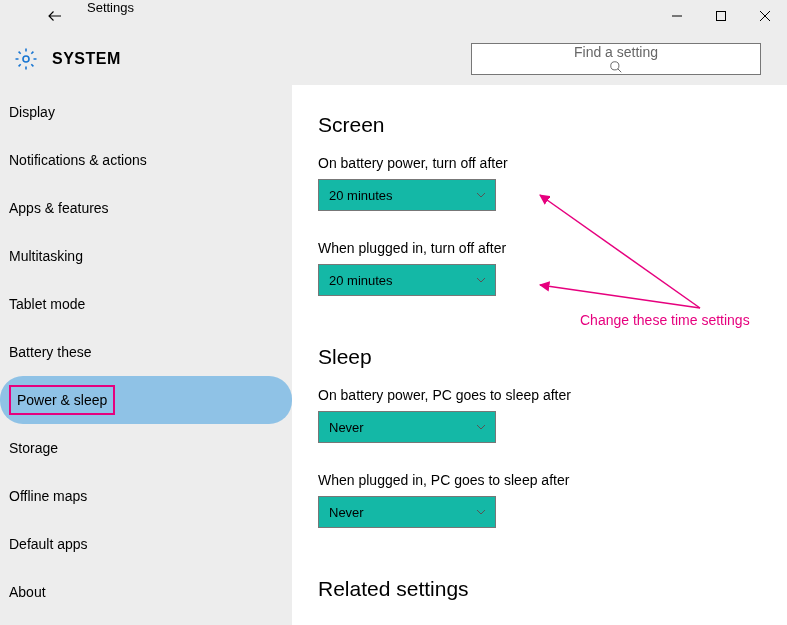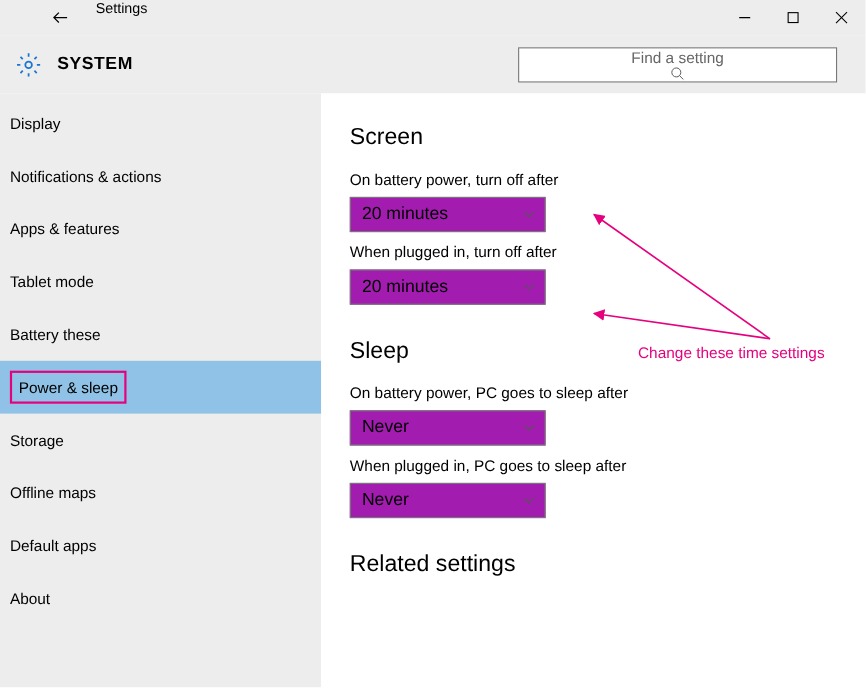--- a/index.html
+++ b/index.html
@@ -12,26 +12,26 @@
     .win-ctrl { width: 44px; height: 32px; display: flex; align-items: center; justify-content: center; }
     .header { height: 53px; background: #ededed; display: flex; align-items: center; justify-content: space-between; padding-left: 14px; padding-right: 26px; }
     .header-left { display: flex; align-items: center; gap: 14px; }
     .gear { width: 24px; height: 24px; color: #1976d2; }
     .header-title { font-size: 16px; font-weight: 600; letter-spacing: 0.5px; color: #000; }
     .searchbox { width: 290px; height: 32px; border: 1px solid #777; background: #fff; display: flex; align-items: center; padding: 0 8px; justify-content: space-between; flex-direction: column; }
     .searchbox-ph { color: #666; font-size: 14px; }
     .layout { display: flex; height: calc(625px - 85px); }
     .sidebar { width: 292px; background: #ededed; padding-top: 3px; }
     .sidebar-item { height: 48px; display: flex; align-items: center; padding-left: 9px; font-size: 14px; color: #000; cursor: pointer; }
-    .sidebar-item.selected { background: #8fc2e6; }
+    .sidebar-item.selected { background: #8fc2e6; border-radius: 23px; }
     .selected-box { border: 2px solid #e6007e; padding: 5px 6px; }
     .main { flex: 1; padding: 28px 26px 28px 26px; overflow: hidden; position: relative; background: #fff; }
     .section-title { font-size: 21px; font-weight: 400; color: #000; margin-bottom: 18px; }
     .field-label { font-size: 14px; color: #000; margin-bottom: 8px; }
-    .dropdown { width: 178px; height: 32px; border: 1px solid #777; display: flex; align-items: center; justify-content: space-between; padding: 0 8px 0 10px; font-size: 16px; color: #000; background: #a21caf; margin-bottom: 10px; cursor: pointer; }
+    .dropdown { width: 178px; height: 32px; border: 1px solid #777; display: flex; align-items: center; justify-content: space-between; padding: 0 8px 0 10px; font-size: 13px; color: #000; background: #14b8a6; margin-bottom: 29px; cursor: pointer; }
     .section-gap { height: 20px; }
     .annotation-overlay { position: absolute; top: 0; left: 0; width: 787px; height: 625px; pointer-events: none; }
     .anno-text { position: absolute; color: #e6007e; font-size: 14px; }
   </style>
 </head>
 <body>
 
 <div class="titlebar">
   <div class="titlebar-left">
     <div class="back-btn">
@@ -82,20 +82,23 @@
 
   <div class="sidebar">
     <div class="sidebar-item">
         <span>Display</span>
       </div>
     <div class="sidebar-item">
         <span>Notifications &amp; actions</span>
       </div>
     <div class="sidebar-item">
         <span>Apps &amp; features</span>
+      </div>
+    <div class="sidebar-item">
+        <span>Multitasking</span>
       </div>
     <div class="sidebar-item">
         <span>Tablet mode</span>
       </div>
     <div class="sidebar-item">
         <span>Battery these</span>
       </div>
     <div class="sidebar-item selected">
         <span class="selected-box">Power &amp; sleep</span>
       </div>

